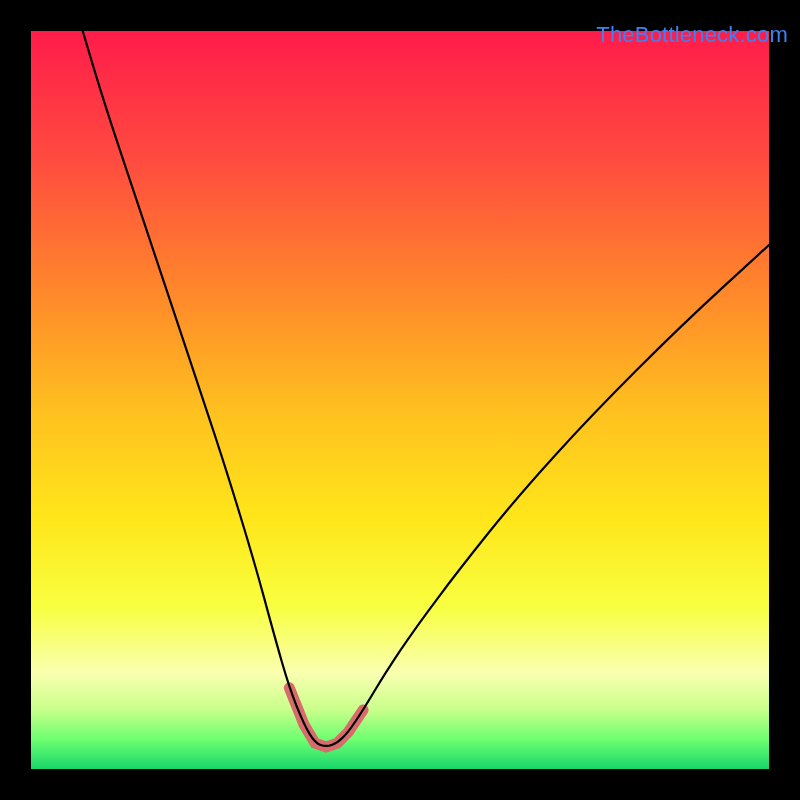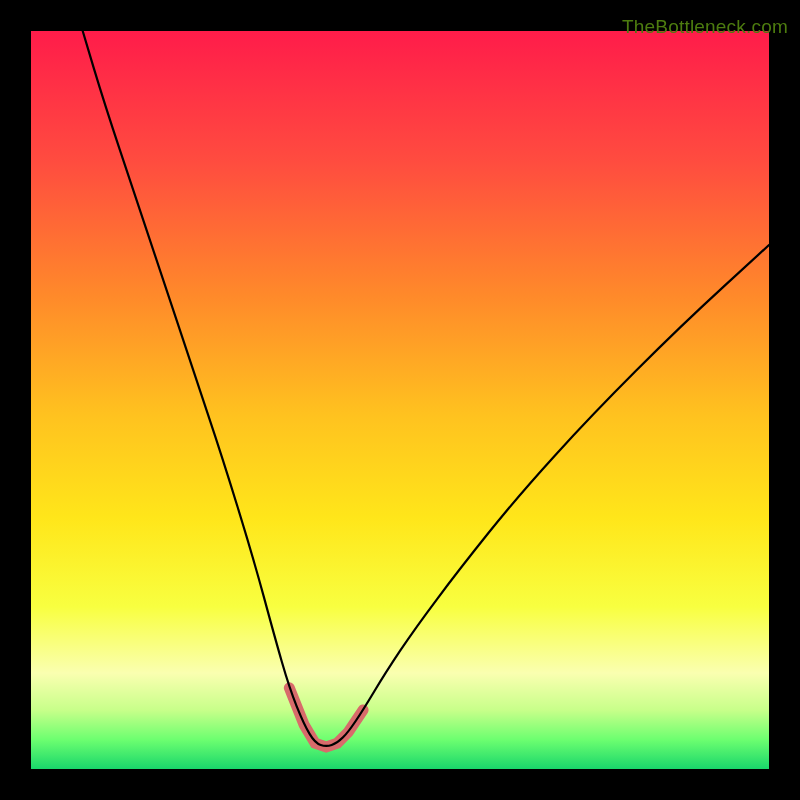--- a/index.html
+++ b/index.html
@@ -22,24 +22,24 @@
   .plot-bg {
     position: absolute;
     left: 31px;
     top: 31px;
     width: 738px;
     height: 738px;
     
   }
   .watermark {
     position: absolute;
-    top: 16px;
+    top: 22px;
     right: 12px;
-    color: #4d7c0f;
-    font-size: 19px;
+    color: #3b82f6;
+    font-size: 22px;
     letter-spacing: 0.2px;
     font-weight: 500;
   }
   svg.overlay {
     position: absolute;
     left: 31px;
     top: 31px;
     width: 738px;
     height: 738px;
     overflow: visible;

